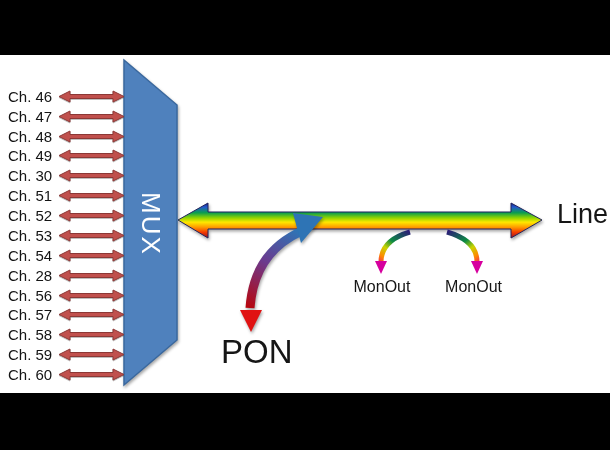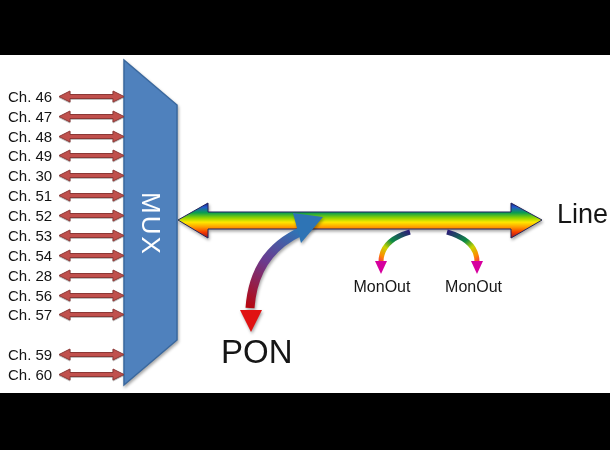--- a/index.html
+++ b/index.html
@@ -164,20 +164,26 @@
       <svg class="ch-arrow-svg" width="67" height="13" viewBox="0 0 67 13">
         <use href="#red-arrow"></use>
       </svg>
     </div>
   <div class="ch-row" style="top:304px">
       <span class="ch-label">Ch. 57</span>
       <svg class="ch-arrow-svg" width="67" height="13" viewBox="0 0 67 13">
         <use href="#red-arrow"></use>
       </svg>
     </div>
+  <div class="ch-row" style="top:324px">
+      <span class="ch-label">Ch. 58</span>
+      <svg class="ch-arrow-svg" width="67" height="13" viewBox="0 0 67 13">
+        <use href="#red-arrow"></use>
+      </svg>
+    </div>
   <div class="ch-row" style="top:344px">
       <span class="ch-label">Ch. 59</span>
       <svg class="ch-arrow-svg" width="67" height="13" viewBox="0 0 67 13">
         <use href="#red-arrow"></use>
       </svg>
     </div>
   <div class="ch-row" style="top:364px">
       <span class="ch-label">Ch. 60</span>
       <svg class="ch-arrow-svg" width="67" height="13" viewBox="0 0 67 13">
         <use href="#red-arrow"></use>

